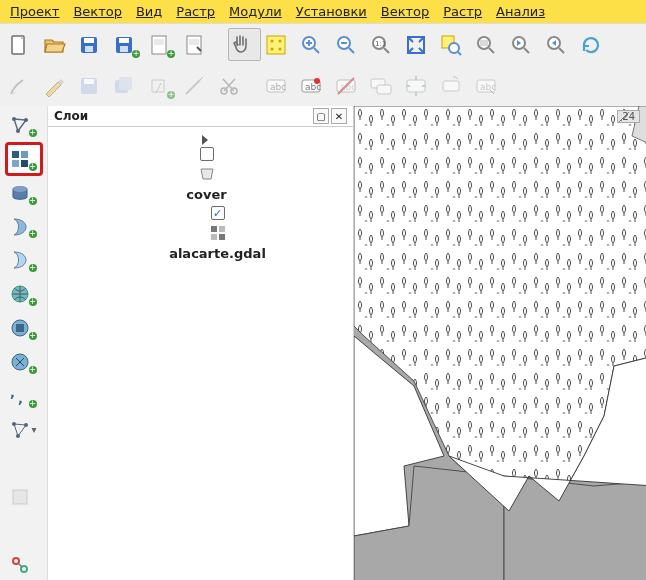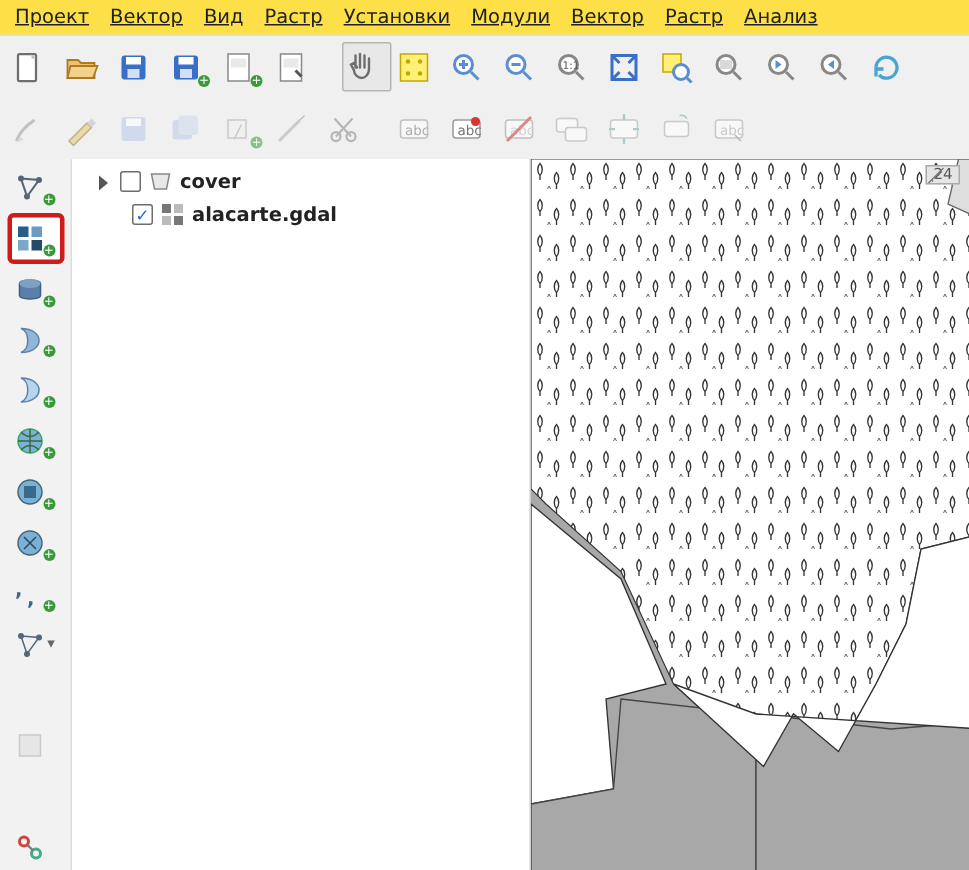--- a/index.html
+++ b/index.html
@@ -16,42 +16,42 @@
   .tool .plus { position: absolute; right: 3px; bottom: 2px; width: 8px; height: 8px; background: #3a9a3a; border-radius: 50%; display: flex; align-items: center; justify-content: center; color: #fff; font-size: 8px; line-height: 1; }
   .main { display: flex; height: calc(580px - 22px - 42px - 42px); }
   .sidebar { width: 48px; background: #f2f2f2; border-right: 1px solid #ddd; display: flex; flex-direction: column; align-items: center; padding-top: 4px; gap: 4px; }
   .sidebar .tool { width: 34px; height: 34px; }
   .highlight { outline: 3px solid #cf1b1b; outline-offset: -1px; background: #fff; }
   .layers { width: 306px; background: #fff; border-right: 1px solid #ccc; display: flex; flex-direction: column; }
   .layers-head { display: flex; align-items: center; padding: 2px 6px; border-bottom: 1px solid #ccc; font-weight: bold; font-size: 12px; }
   .layers-head .title { flex: 1; }
   .layers-head .winbtn { width: 16px; height: 16px; border: 1px solid #aaa; margin-left: 2px; display: flex; align-items: center; justify-content: center; font-size: 10px; background: #f9f9f9; }
   .layer-tree { flex: 1; padding: 4px 0; overflow: auto; }
-  .layer-row { display: flex; align-items: center; gap: 4px; padding: 2px 6px 2px 18px; font-weight: bold; font-size: 13px; }
+  .layer-row { display: flex; align-items: center; gap: 4px; padding: 2px 6px 2px 18px; font-weight: bold; font-size: 13px; flex-direction: column; }
   .layer-row.sub { padding-left: 40px; }
   .tri { width: 10px; height: 10px; }
   .cb { width: 14px; height: 14px; border: 1px solid #6c6c6c; border-radius: 2px; background: #fff; display: flex; align-items: center; justify-content: center; font-size: 11px; color: #2666ce; }
   .cb.checked::after { content: "✓"; }
   .licon { width: 18px; height: 18px; display: flex; align-items: center; justify-content: center; }
   .canvas { flex: 1; position: relative; background: #fff; overflow: hidden; }
   .canvas svg { position: absolute; left: 0; top: 0; }
   .scalebox { position: absolute; top: 4px; right: 6px; background: #e5e5e5; border: 1px solid #aaa; padding: 0 4px; font-size: 10px; color: #555; display:flex; align-items:center; gap:2px; }
   .tri-collapsed { border-top: 5px solid transparent; border-bottom: 5px solid transparent; border-left: 6px solid #555; display:inline-block; }
   .chev { font-size: 10px; color: #666; }
 </style>
 </head>
 <body>
 
 <div class="menubar">
   <span><u>Проект</u></span>
   <span><u>Вектор</u></span>
   <span><u>Вид</u></span>
   <span><u>Растр</u></span>
+  <span><u>Модули</u></span>
   <span><u>Установки</u></span>
-  <span><u>Модули</u></span>
   <span><u>Вектор</u></span>
   <span><u>Растр</u></span>
   <span><u>Анализ</u></span>
 </div>
 
 <div class="toolbar">
   <div class="tool">
       <svg viewBox="0 0 24 24">
         <rect x="5" y="3" width="12" height="18" rx="1" fill="#fff" stroke="#6e6e6e" stroke-width="1.5"></rect>
         <path d="M14 3 L17 6 L14 6 Z" fill="#bdbdbd"></path>
@@ -349,20 +349,25 @@
     <div class="tool">
         <svg viewBox="0 0 24 24">
           <circle cx="8" cy="8" r="3" fill="none" stroke="#c44" stroke-width="2"></circle>
           <circle cx="16" cy="16" r="3" fill="none" stroke="#4a8" stroke-width="2"></circle>
           <path d="M10 10l4 4" stroke="#777" stroke-width="1.5"></path>
         </svg>
       </div>
   </div>
 
   <div class="layers">
+    <div class="layers-head">
+      <span class="title">Слои</span>
+      <span class="winbtn">▢</span>
+      <span class="winbtn">✕</span>
+    </div>
     <div class="layer-tree">
       <div class="layer-row">
         <span class="tri"><span class="tri-collapsed"></span></span>
         <span class="cb"></span>
         <span class="licon">
             <svg viewBox="0 0 18 18">
               <path d="M3 4h12l-2 10H5Z" fill="#e8e8e8" stroke="#888"></path>
             </svg>
           </span>
         <span>cover</span>

